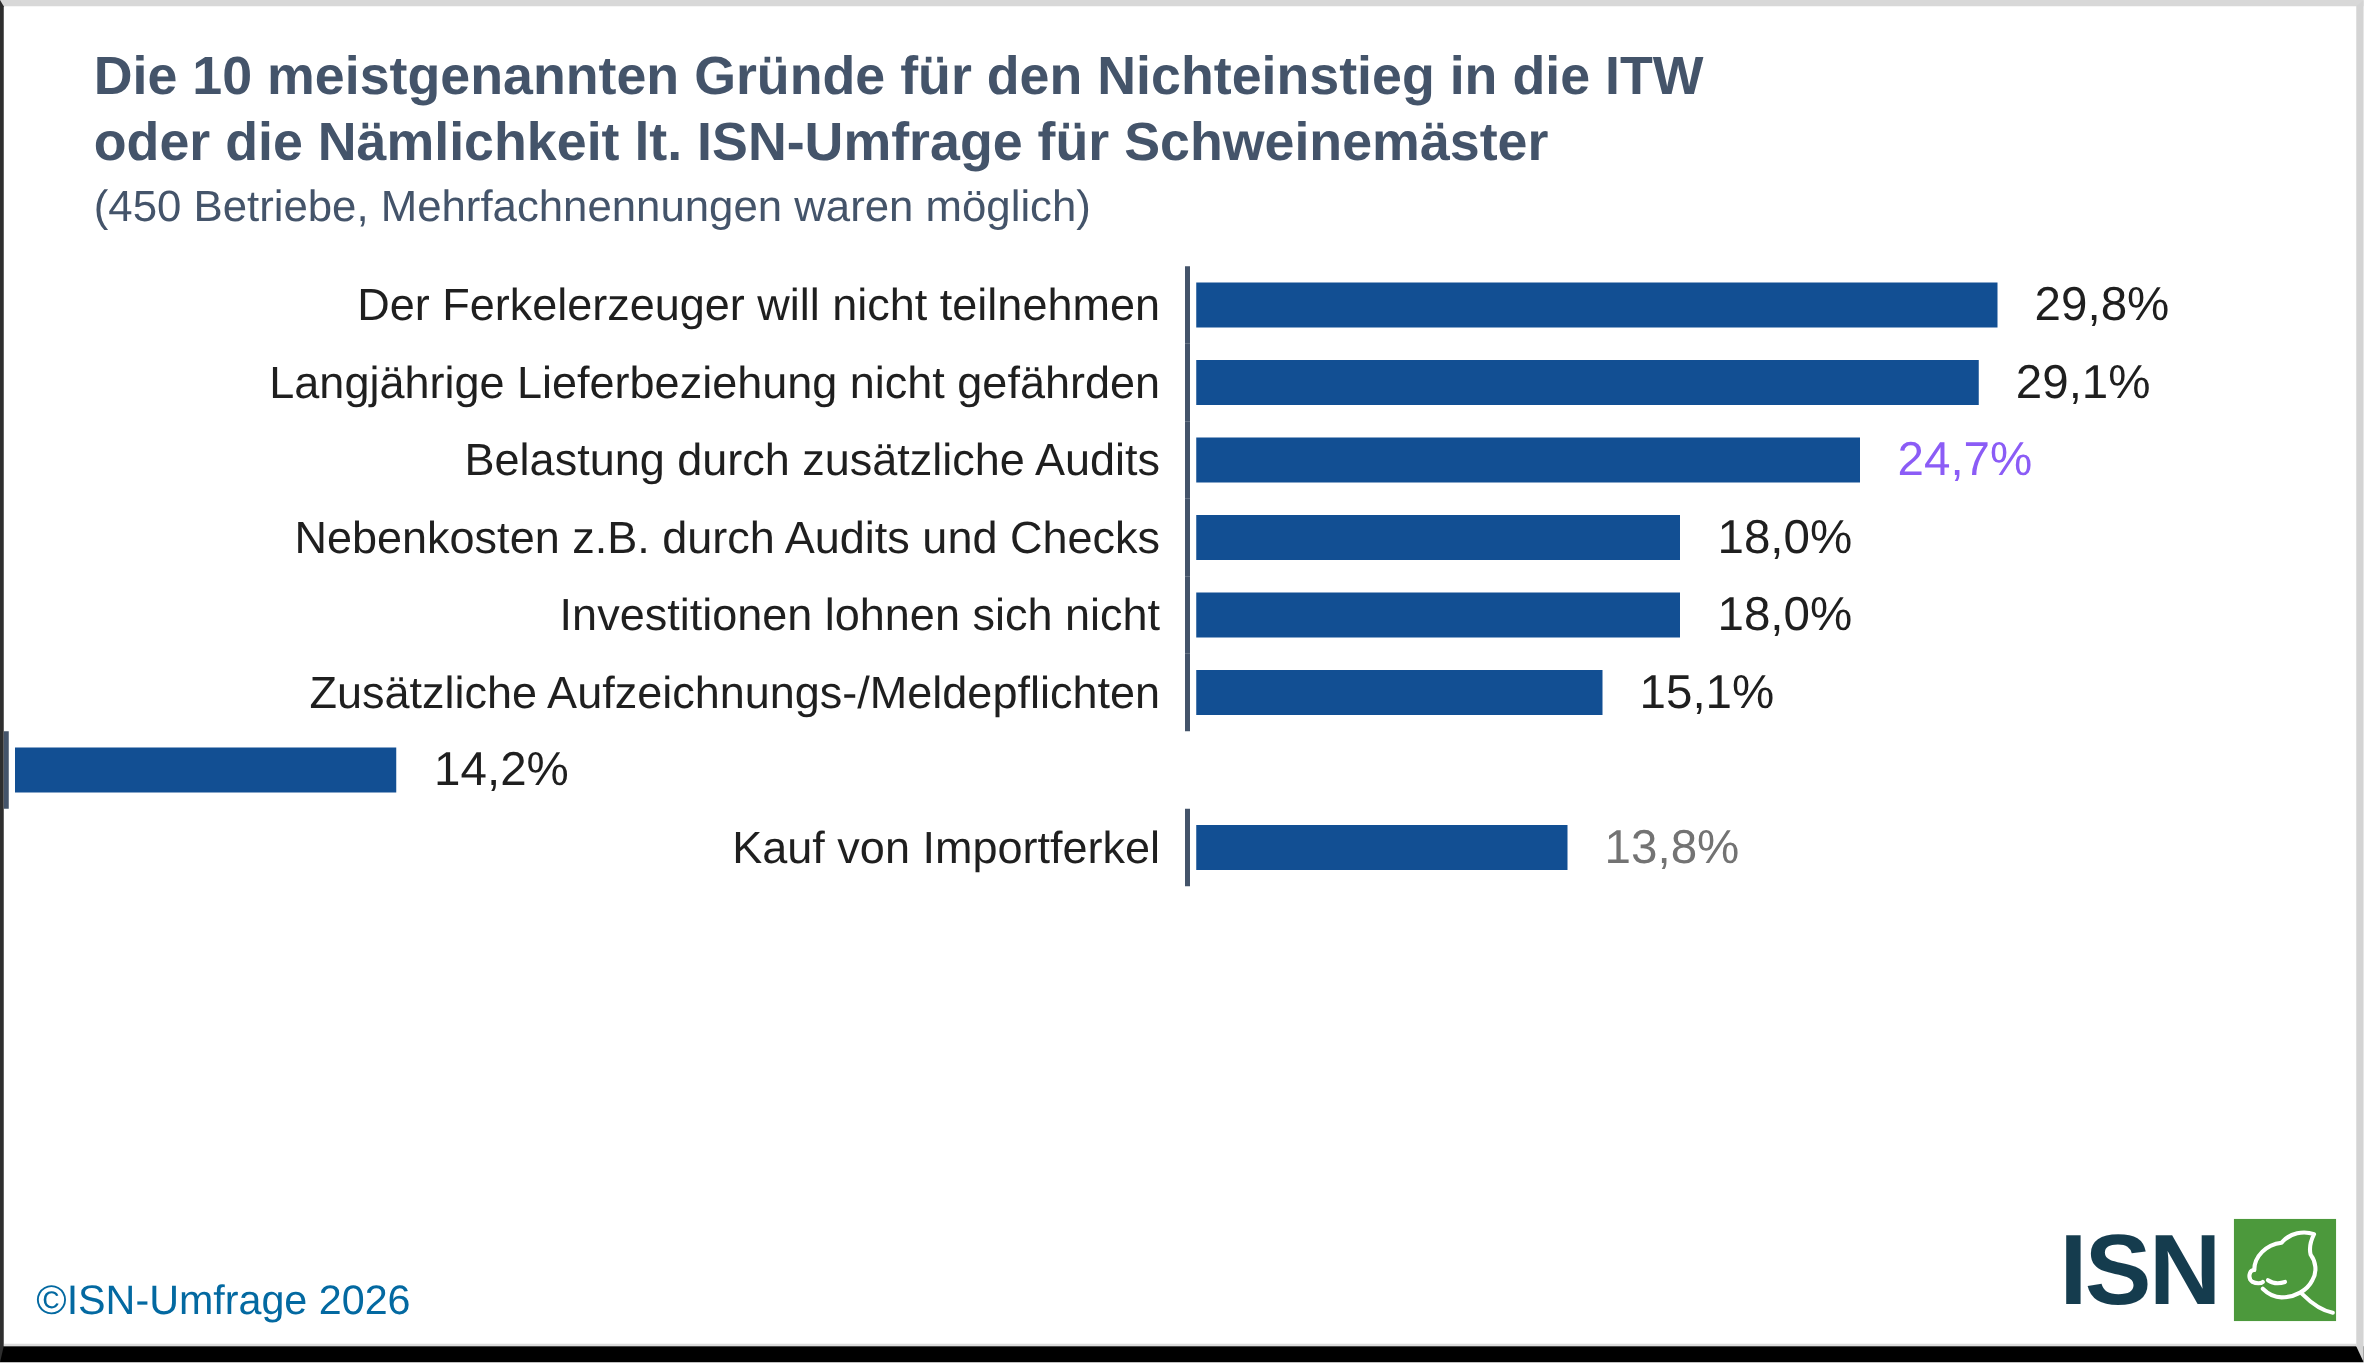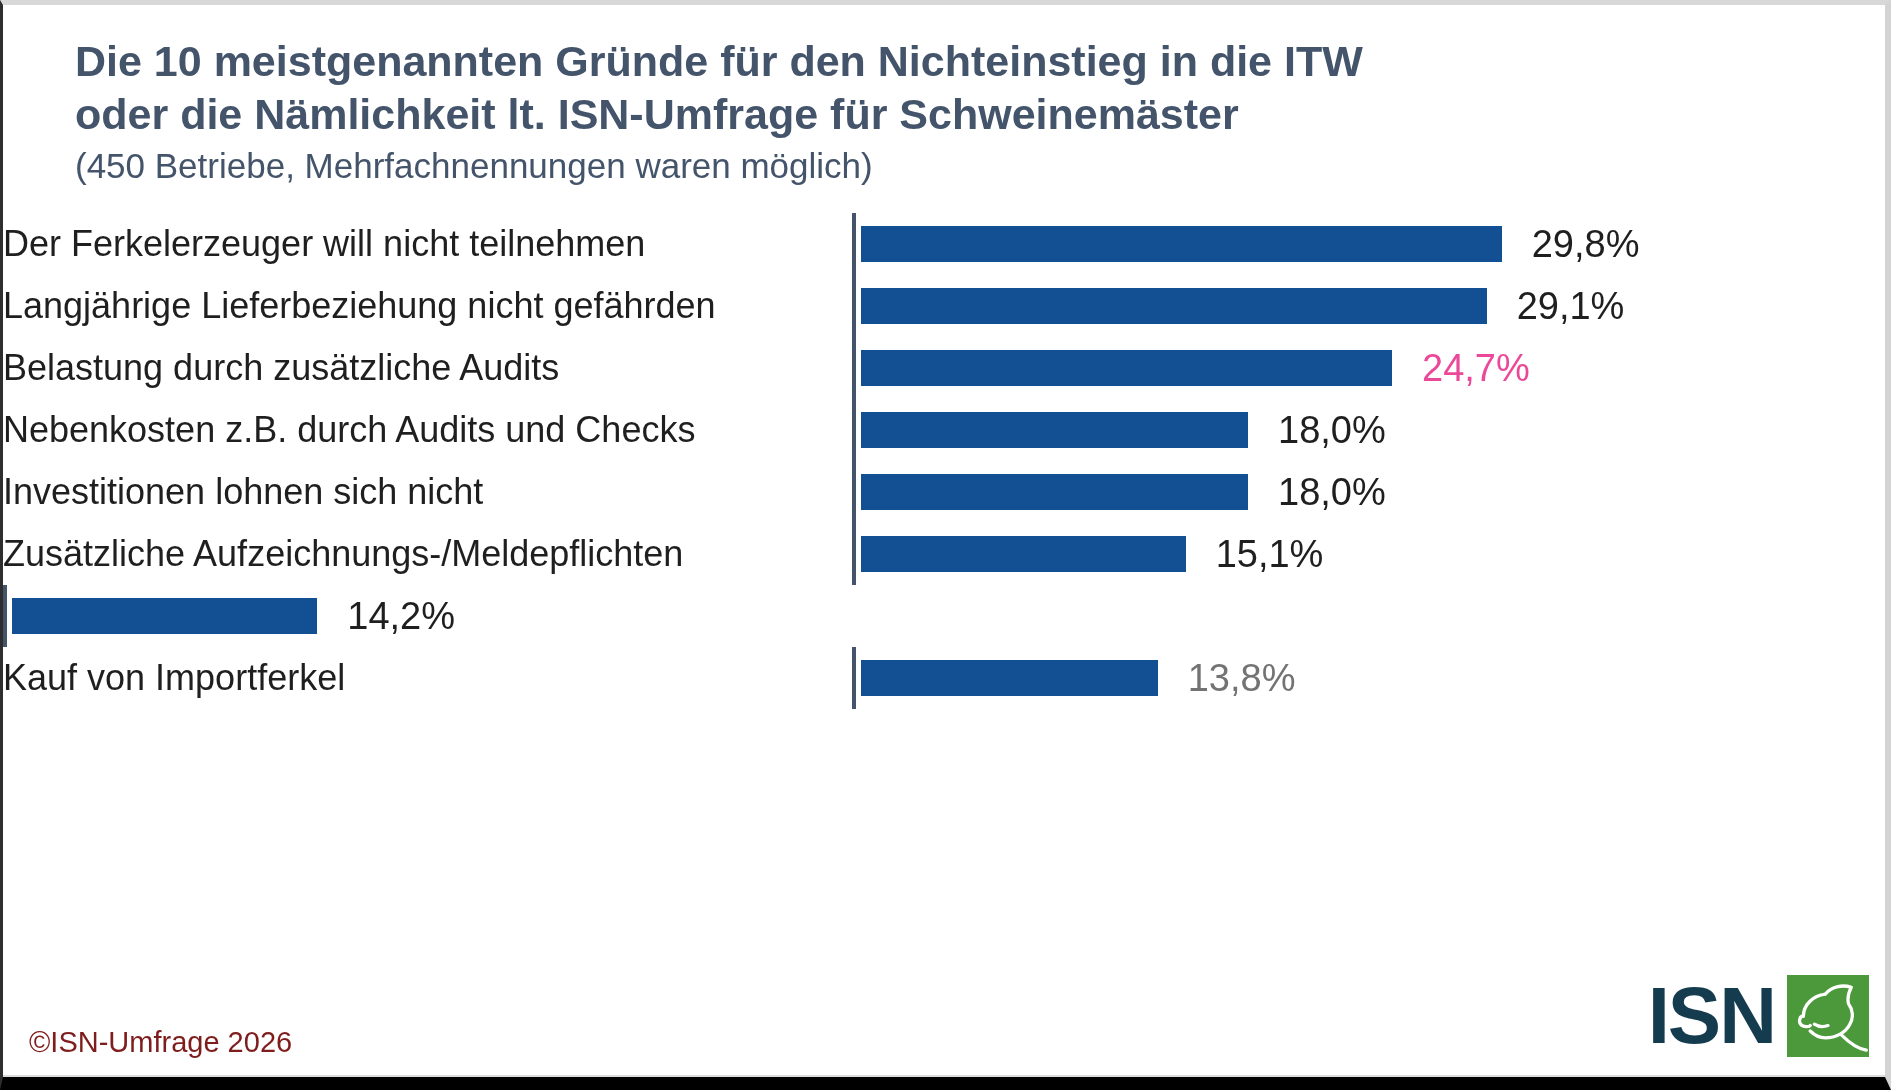--- a/index.html
+++ b/index.html
@@ -47,23 +47,23 @@
   .chart {
     margin-top: 26px;
   }
   .row {
     display: flex;
     align-items: center;
     height: 62px;
   }
   .row-label {
     box-sizing: border-box;
-    width: 849px;
-    padding-right: 31px;
-    text-align: left;
+    width: 945px;
+    padding-right: 20px;
+    text-align: right;
     font-size: 36px;
     color: #1f1f1f;
     white-space: nowrap;
     flex: 0 0 auto;
   }
   .bar-area {
     flex: 1 1 auto;
     align-self: stretch;
     display: flex;
     align-items: center;
@@ -77,22 +77,22 @@
   .row-value {
     margin-left: 30px;
     font-size: 38px;
     color: #1f1f1f;
     white-space: nowrap;
   }
   .footer-copyright {
     position: absolute;
     left: 26px;
     bottom: 16px;
-    font-size: 29px;
-    color: #7f1d1d;
+    font-size: 33px;
+    color: #0369a1;
   }
   .logo {
     position: absolute;
     right: 12px;
     bottom: 12px;
     display: flex;
     align-items: center;
     gap: 12px;
     background: #ffffff;
     padding: 6px 4px;
@@ -136,21 +136,21 @@
             <div class="row-label" style="color: rgb(31, 31, 31);">Langjährige Lieferbeziehung nicht gefährden</div>
             <div class="bar-area" style="border-left-color: rgb(68, 84, 106);">
               <div class="bar" style="width: 625.65px; background: rgb(18, 79, 147);"></div>
               <div class="row-value" style="color: rgb(31, 31, 31);">29,1%</div>
             </div>
           </div>
           <div class="row">
             <div class="row-label" style="color: rgb(31, 31, 31);">Belastung durch zusätzliche Audits</div>
             <div class="bar-area" style="border-left-color: rgb(68, 84, 106);">
               <div class="bar" style="width: 531.05px; background: rgb(18, 79, 147);"></div>
-              <div class="row-value" style="color: #ec4899;">24,7%</div>
+              <div class="row-value" style="color: #8b5cf6;">24,7%</div>
             </div>
           </div>
           <div class="row">
             <div class="row-label" style="color: rgb(31, 31, 31);">Nebenkosten z.B. durch Audits und Checks</div>
             <div class="bar-area" style="border-left-color: rgb(68, 84, 106);">
               <div class="bar" style="width: 387px; background: rgb(18, 79, 147);"></div>
               <div class="row-value" style="color: rgb(31, 31, 31);">18,0%</div>
             </div>
           </div>
           <div class="row">

